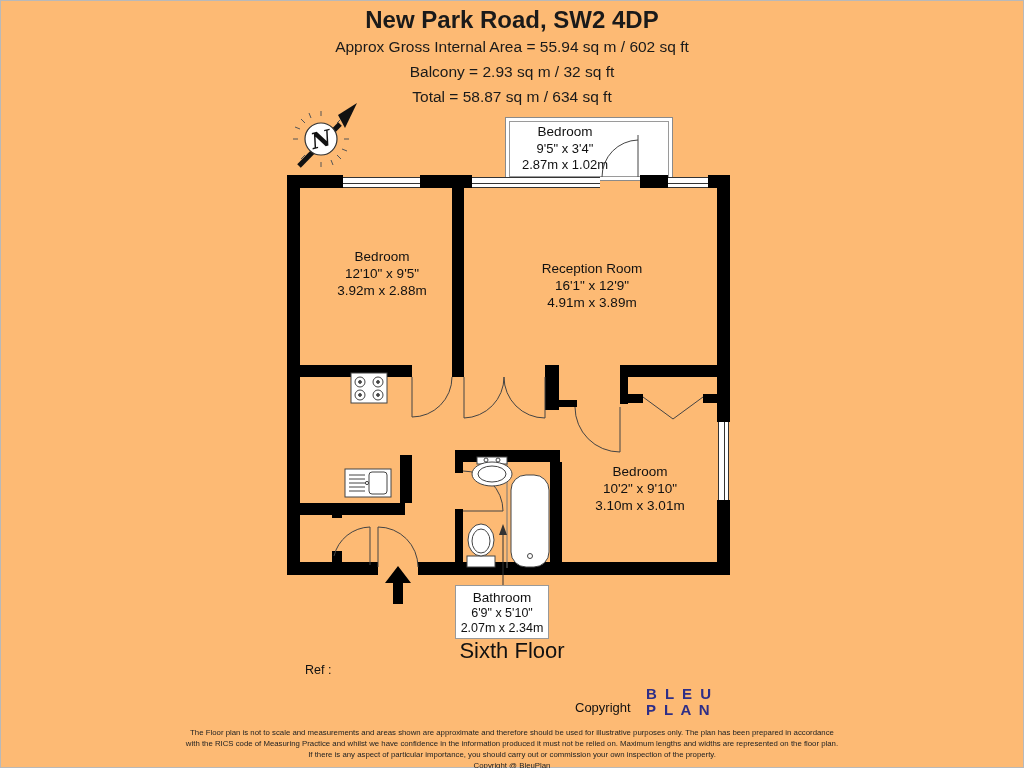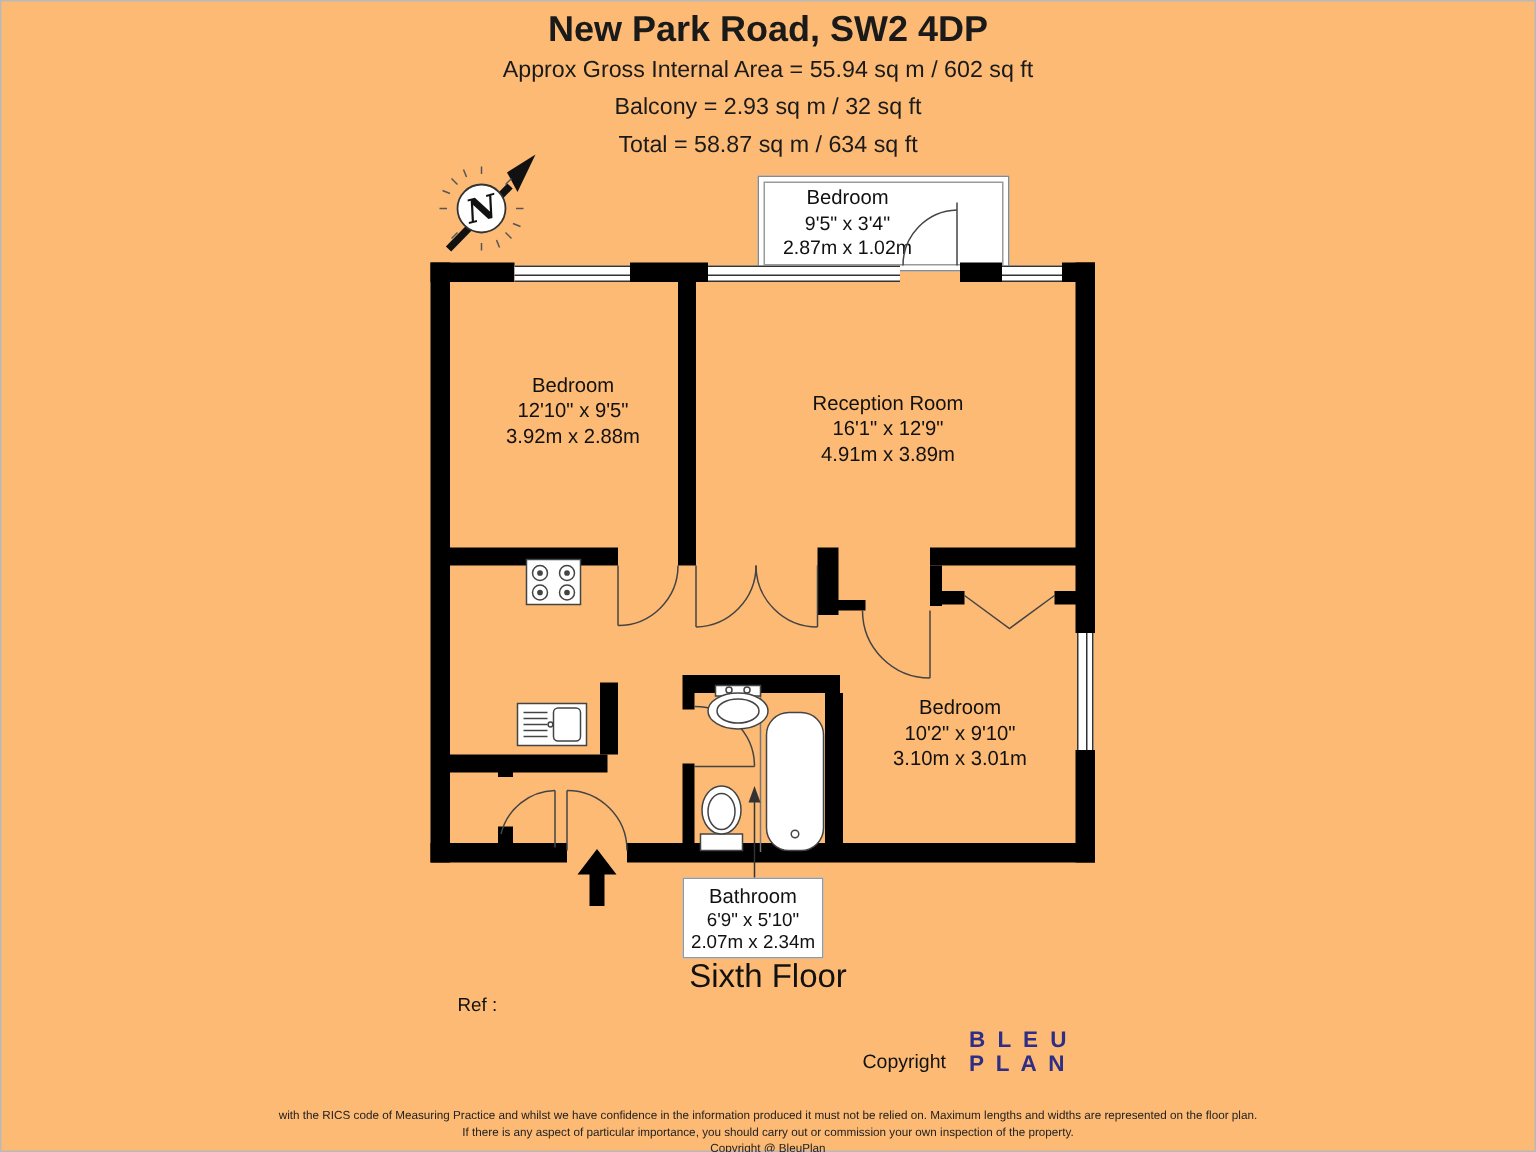--- a/index.html
+++ b/index.html
@@ -210,16 +210,17 @@
     <polygon fill="#000" points="398,566 411,583 403,583 403,604 393,604 393,583 385,583"></polygon>
   </svg>
 
   <div class="abs foot" style="left:305px;top:663px;font-size:12.5px;">Ref  :</div>
   <div class="abs foot" style="left:575px;top:700px;">Copyright</div>
   <div class="abs logo" style="left: 646px; top: 686px; width: 70px; color: rgb(46, 46, 135);">
     <div>B L E U</div>
     <div>P L A N</div>
   </div>
 
+  <div class="abs disc" style="top:727px;">The Floor plan is not to scale and measurements and areas shown are approximate and therefore should be used for illustrative purposes only. The plan has been prepared in accordance</div>
   <div class="abs disc" style="top:738px;">with the RICS code of Measuring Practice and whilst we have confidence in the information produced it must not be relied on. Maximum lengths and widths are represented on the floor plan.</div>
   <div class="abs disc" style="top:749px;">If there is any aspect of particular importance, you should carry out or commission your own inspection of the property.</div>
   <div class="abs disc" style="top:760px;">Copyright @ BleuPlan</div>
 </div>
 
 </body></html>

